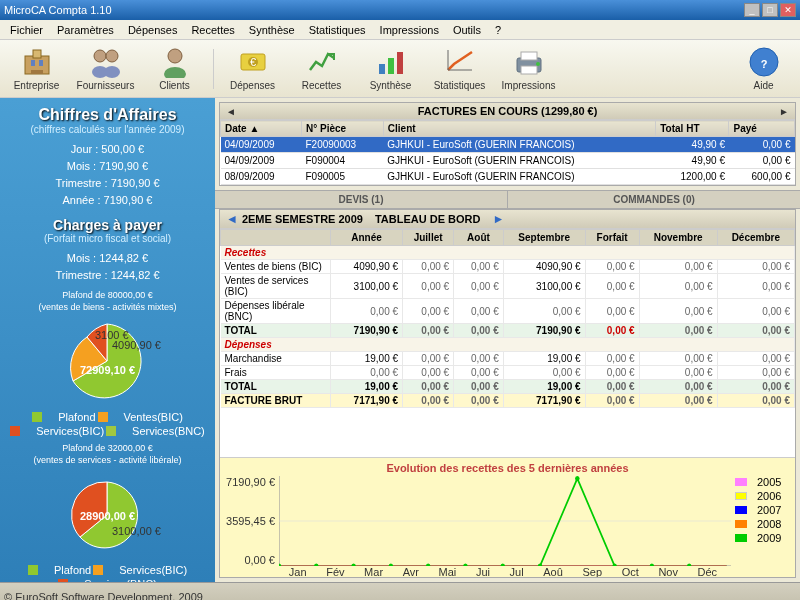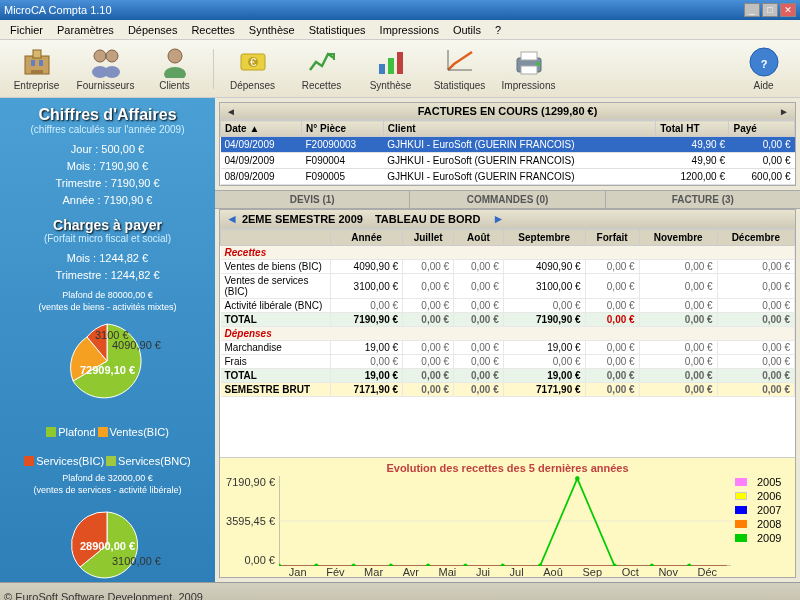--- a/index.html
+++ b/index.html
@@ -30,21 +30,21 @@
     .ca-title { color: white; font-size: 16px; font-weight: bold; text-align: center; text-shadow: 1px 1px 2px #000; }
     .ca-subtitle { color: #d0eeff; font-size: 10px; text-align: center; margin-bottom: 6px; }
     .ca-row { color: white; font-size: 11px; text-align: center; line-height: 17px; }
     .section-title2 { color: white; font-size: 14px; font-weight: bold; text-align: center; margin-top: 8px; text-shadow: 1px 1px 2px #000; }
     .charge-row { color: white; font-size: 11px; text-align: center; line-height: 17px; }
     
     .pie-section { margin-top: 6px; }
     .pie-label { color: white; font-size: 9px; text-align: center; margin-bottom: 2px; }
     .pie-container { position: relative; width: 100%; height: 95px; display: flex; align-items: center; justify-content: center; }
     .legend { display: flex; flex-wrap: wrap; gap: 2px; margin-top: 2px; justify-content: center; }
-    .legend-item { display: flex; align-items: center; gap: 2px; font-size: 9px; color: white; margin-top: 15px; }
+    .legend-item { display: flex; align-items: center; gap: 16px; font-size: 9px; color: white; }
     .legend-dot { width: 10px; height: 10px; flex-shrink: 0; }
     
     
     .right-panel { flex: 1; display: flex; flex-direction: column; overflow: hidden; }
     
     
     .invoices-section { border: 1px solid #aaa; margin: 4px; background: white; }
     .section-header { background: linear-gradient(to bottom, #e8e4d0, #d0cbb8); padding: 2px 6px; font-weight: bold; font-size: 11px; text-align: center; border-bottom: 1px solid #ccc; display: flex; align-items: center; justify-content: space-between; }
     .inv-table { width: 100%; border-collapse: collapse; }
     .inv-table th { background: linear-gradient(to bottom, #e8e4d0, #d4cfc0); padding: 2px 4px; border: 1px solid #ccc; font-size: 10px; font-weight: bold; text-align: left; }
@@ -335,21 +335,20 @@
             <td class="right-align">1200,00 €</td>
             <td class="right-align">600,00 €</td>
           </tr>
         </tbody>
       </table>
     </div>
 
     <div class="tabs-row">
       <div class="tab">DEVIS (1)</div>
       <div class="tab">COMMANDES (0)</div>
-      <div class="tab">FACTURE (3)</div>
     </div>
 
     <div class="dashboard-section">
       <div class="dashboard-header">
         <span class="dash-nav">◄</span>
         <span>2EME SEMESTRE 2009</span>
         <span style="margin:0 8px;font-weight:bold;">TABLEAU DE BORD</span>
         <span class="dash-nav">►</span>
       </div>
       <div class="dash-table-container">
@@ -384,21 +383,21 @@
               <td>Ventes de services (BIC)</td>
               <td class="right-td">3100,00 €</td>
               <td class="zero-td">0,00 €</td>
               <td class="zero-td">0,00 €</td>
               <td class="right-td">3100,00 €</td>
               <td class="zero-td">0,00 €</td>
               <td class="zero-td">0,00 €</td>
               <td class="zero-td">0,00 €</td>
             </tr>
             <tr>
-              <td>Activité libérale (BNC)</td>
+              <td>Dépenses libérale (BNC)</td>
               <td class="zero-td">0,00 €</td>
               <td class="zero-td">0,00 €</td>
               <td class="zero-td">0,00 €</td>
               <td class="zero-td">0,00 €</td>
               <td class="zero-td">0,00 €</td>
               <td class="zero-td">0,00 €</td>
               <td class="zero-td">0,00 €</td>
             </tr>
             <tr class="total-row">
               <td>TOTAL</td>
@@ -437,21 +436,21 @@
               <td>TOTAL</td>
               <td class="right-td">19,00 €</td>
               <td class="zero-td">0,00 €</td>
               <td class="zero-td">0,00 €</td>
               <td class="right-td">19,00 €</td>
               <td class="zero-td">0,00 €</td>
               <td class="zero-td">0,00 €</td>
               <td class="zero-td">0,00 €</td>
             </tr>
             <tr class="result-row">
-              <td>SEMESTRE BRUT</td>
+              <td>FACTURE BRUT</td>
               <td class="right-td">7171,90 €</td>
               <td class="zero-td">0,00 €</td>
               <td class="zero-td">0,00 €</td>
               <td class="right-td">7171,90 €</td>
               <td class="zero-td">0,00 €</td>
               <td class="zero-td">0,00 €</td>
               <td class="zero-td">0,00 €</td>
             </tr>
           </tbody>
         </table>

